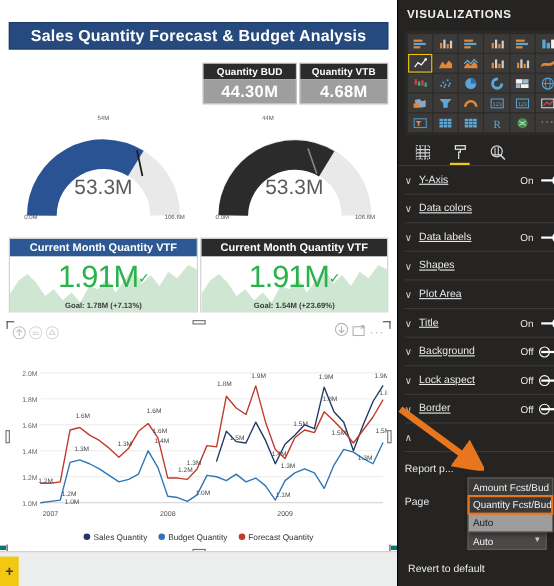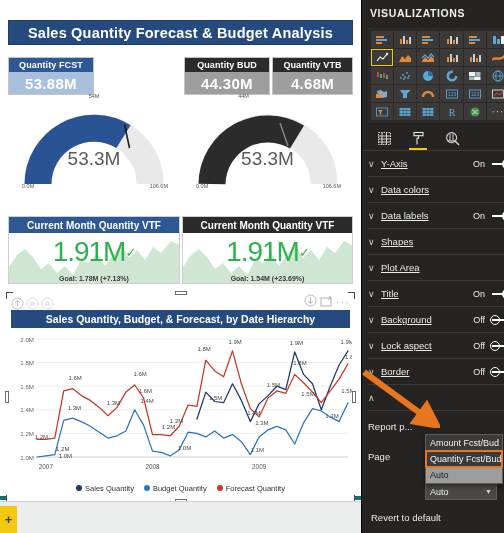--- a/index.html
+++ b/index.html
@@ -77,21 +77,21 @@
   .kpi-blue .kpi-val  { background: #a8c0dc; color:#ffffff; }
   .kpi-dark .kpi-head { background: #2b2b2b; }
   .kpi-dark .kpi-val  { background: #9e9e9e; color:#ffffff; }
 
   #kpi0 { left: 8px;   width: 86px; }
   #kpi1 { left: 96px;  width: 86px; }
   #kpi2 { left: 184px; width: 86px; }
   #kpi3 { left: 272px; width: 81px; }
 
   
-  .gauge-wrap { position: absolute; top: 88px; height: 105px; }
+  .gauge-wrap { position: absolute; top: 100px; height: 105px; }
   #gauge0 { left: 8px;   width: 172px; }
   #gauge1 { left: 182px; width: 171px; }
   .gauge-wrap svg { display: block; }
   .gauge-center {
     position: absolute; left: 0; right: 0; top: 56px;
     text-align: center; font-size: 19px; color: #5a5a5a;
   }
   .gauge-min, .gauge-max, .gauge-target {
     position: absolute; font-size: 5.5px; color: #555;
   }
@@ -264,24 +264,20 @@
 </head>
 <body>
 
 <div id="app">
 
   <div id="canvas-outer">
     <div id="canvas">
 
       <div class="banner" id="report-title">Sales Quantity Forecast &amp; Budget Analysis</div>
 
-      <div class="kpi-card kpi-blue" id="kpi0">
-        <div class="kpi-head">Quantity FCST</div>
-        <div class="kpi-val">53.88M</div>
-      </div>
       <div class="kpi-card kpi-dark" id="kpi2">
         <div class="kpi-head">Quantity BUD</div>
         <div class="kpi-val">44.30M</div>
       </div>
       <div class="kpi-card kpi-dark" id="kpi3">
         <div class="kpi-head">Quantity VTB</div>
         <div class="kpi-val">4.68M</div>
       </div>
 
       <div class="gauge-wrap" id="gauge0">
@@ -364,21 +360,20 @@
             <span>
               <svg width="13" height="11" viewBox="0 0 13 11">
                   <rect x="1" y="2" width="10" height="8" fill="none" stroke="#777"></rect>
                   <path d="M11 1 L8 4 M11 1 L11 3.5 M11 1 L8.5 1" stroke="#777" stroke-width="1" fill="none"></path>
                 </svg>
             </span>
             <span style="color:#777;font-size:11px;letter-spacing:1px;line-height:9px;">···</span>
           </span>
         </div>
 
-        <div id="chart-title">Sales Quantity, Budget, &amp; Forecast, by Date Hierarchy</div>
 
         <div id="plot-area">
           <svg id="plot-svg" width="341" height="146" viewBox="0 0 341 146">
               <line x1="26" y1="128" x2="337" y2="128" stroke="#e9e9e9" stroke-width="0.8"></line>
               <text x="23" y="130.6" font-size="6.2" fill="#666" text-anchor="end">1.0M</text>
               <line x1="26" y1="104.4" x2="337" y2="104.4" stroke="#e9e9e9" stroke-width="0.8"></line>
               <text x="23" y="107" font-size="6.2" fill="#666" text-anchor="end">1.2M</text>
               <line x1="26" y1="80.80000000000001" x2="337" y2="80.80000000000001" stroke="#e9e9e9" stroke-width="0.8"></line>
               <text x="23" y="83.4" font-size="6.2" fill="#666" text-anchor="end">1.4M</text>
               <line x1="26" y1="57.19999999999999" x2="337" y2="57.19999999999999" stroke="#e9e9e9" stroke-width="0.8"></line>

